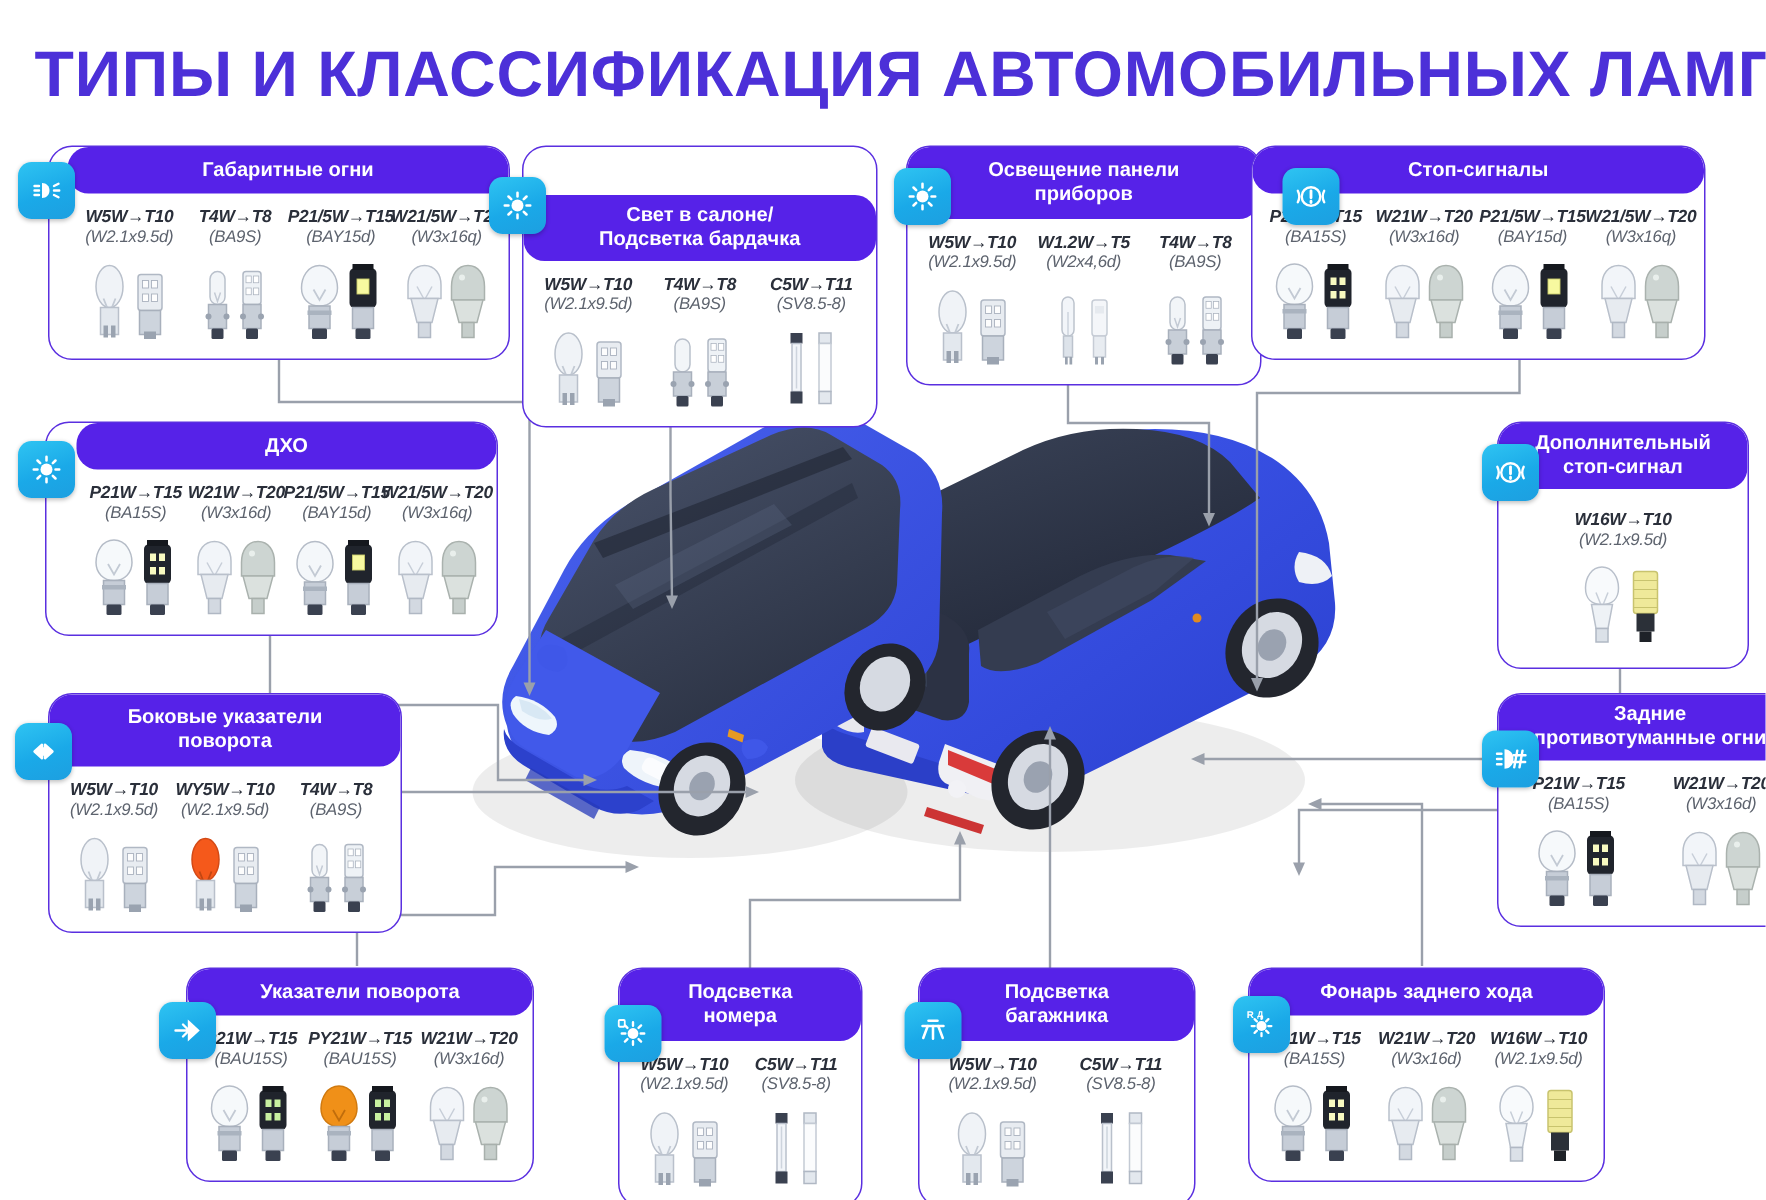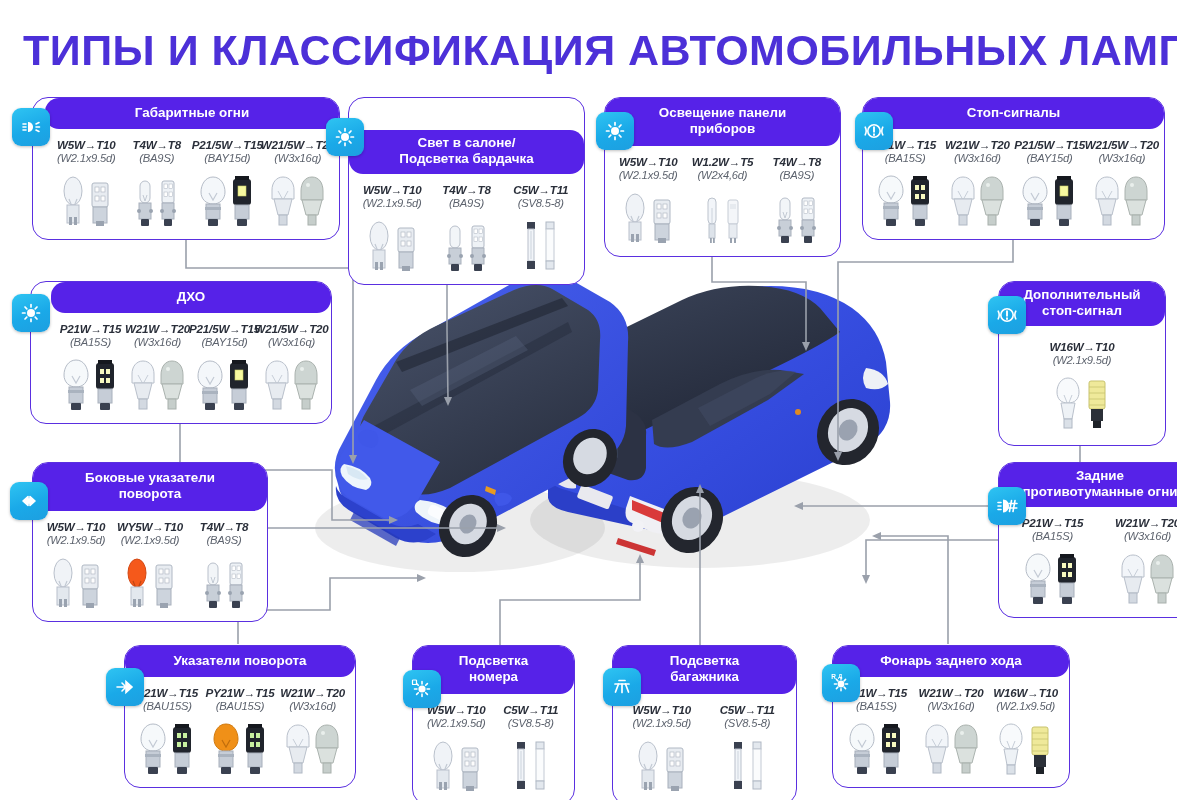--- a/index.html
+++ b/index.html
@@ -502,21 +502,21 @@
       </div>
     </div>
   </div>
   <div class="badge" style="left:596px; top:112px;">
     <svg width="24" height="24" viewBox="0 0 24 24" fill="none" stroke="#ffffff" stroke-width="1.7" stroke-linecap="round">
       <circle cx="12" cy="12" r="4" fill="#ffffff" stroke="none"></circle>
       <path d="M12 3.5v2.5M12 18v2.5M3.5 12h2.5M18 12h2.5M6 6l1.8 1.8M16.2 16.2L18 18M18 6l-1.8 1.8M7.8 16.2L6 18"></path>
     </svg>
   </div>
 
-  <div class="panel" style="left:862px; top:97px; width:303px;">
+  <div class="panel" style="left:834px; top:97px; width:303px;">
     <div class="panel-head">Стоп-сигналы</div>
     <div class="panel-body">
       <div class="bulb-col">
         <div class="code"><span>P21W</span><span>→</span><span>T15</span></div>
         <div class="base">(BA15S)</div>
         <div class="pair">
           <svg width="26" height="56" viewBox="0 0 26 56">
               <path d="M13 3 C21 3 25 11 25 18 C25 25 20 30 13 30 C6 30 1 25 1 18 C1 11 5 3 13 3 Z" fill="#f6f9fb" stroke="#b5bcc7"></path>
               <path d="M9 19 L13 26 L17 19" stroke="#c3cad4" fill="none" stroke-width="1.2"></path>
               <rect x="6" y="30" width="14" height="16" fill="#c6cdd7" stroke="#a8b0bc"></rect>

